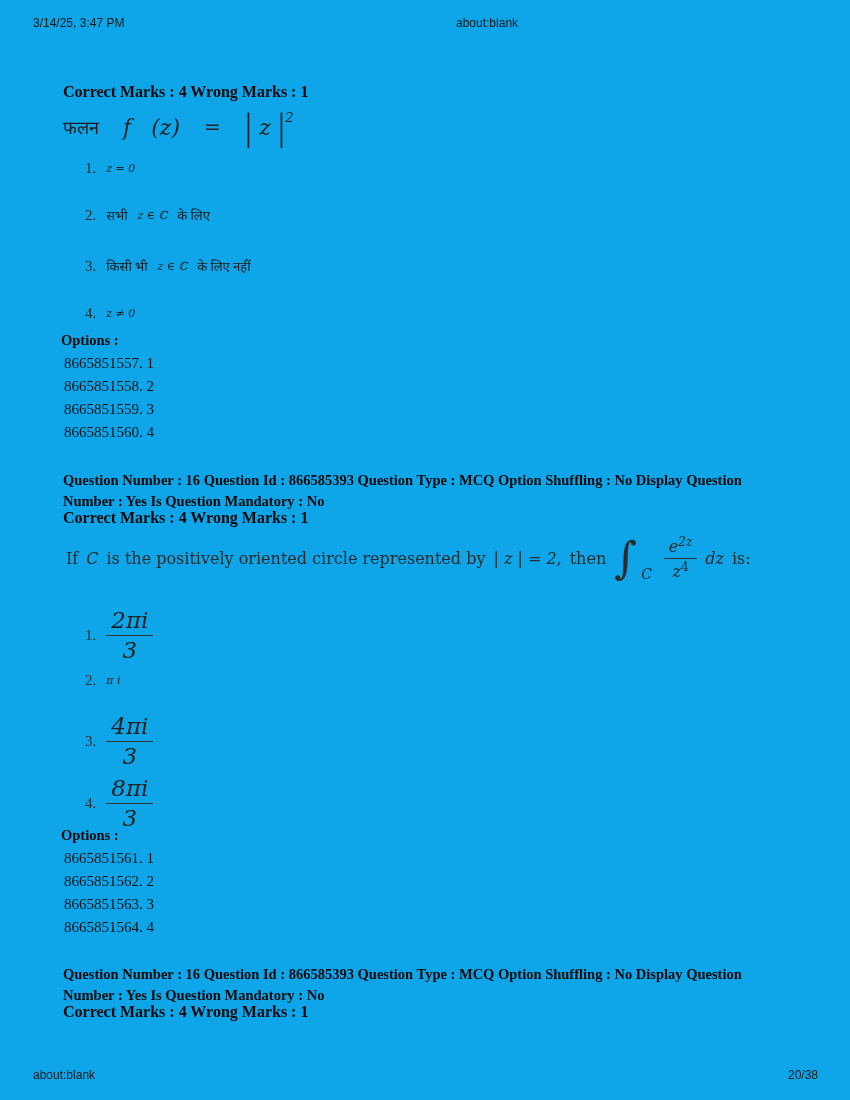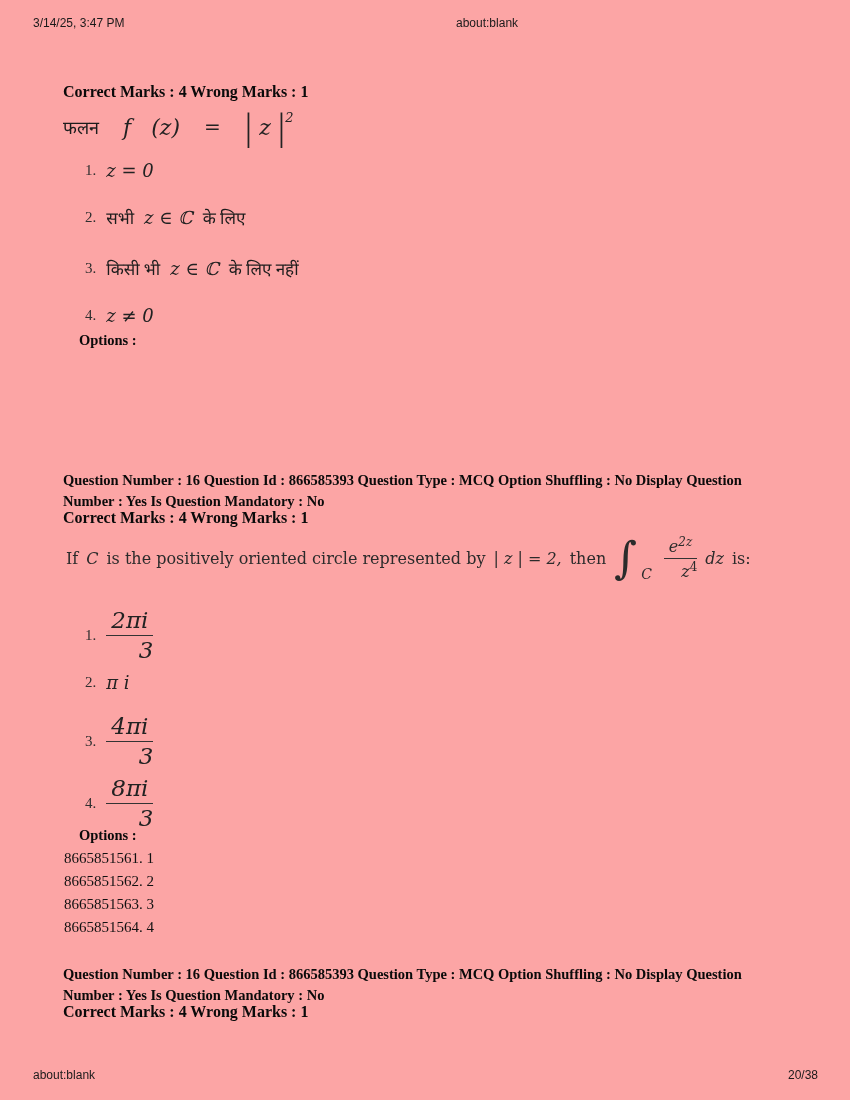--- a/index.html
+++ b/index.html
@@ -1,21 +1,21 @@
 <!DOCTYPE html>
 <html><head>
 <meta charset="utf-8">
 <style>
   * { margin: 0; padding: 0; box-sizing: border-box; }
   html, body { background: #ffffff; }
   .page {
     position: relative;
     width: 850px;
     height: 1100px;
-    background: #fca5a5;
+    background: #0ea5e9;
     font-family: "Liberation Serif", serif;
     color: #111;
     overflow: hidden;
   }
   
   .hdr-left, .ftr-left {
     position: absolute;
     left: 33px;
     font-family: "Liberation Sans", sans-serif;
     font-size: 12px;
@@ -89,41 +89,41 @@
     font-family: "DejaVu Serif", serif;
   }
   .int-sign {
     font-size: 44px;
     font-weight: 300;
     line-height: 0.9;
     font-style: normal;
     color: #2b2b2b;
   }
   .int-sub { position: relative; top: 16px; left: -4px; font-size: 14px; }
-  .frac { display: inline-block; text-align: right; vertical-align: middle; }
+  .frac { display: inline-block; text-align: center; vertical-align: middle; }
   .frac .ftop { display: block; padding: 0 5px 2px; border-bottom: 1.4px solid #333; }
   .frac .fbot { display: block; padding-top: 1px; }
   .frac sup { font-size: 12px; }
   .stem-frac { font-size: 16px; }
   
   .opt {
     position: absolute;
     left: 85px;
     display: flex;
     align-items: center;
     gap: 10px;
     color: #222;
   }
   .opt-num { font-size: 15px; color: #2e2e2e; }
-  .opt-math { font-size: 18px; }
-  .opt .hindi { font-size: 17px; }
+  .opt-math { font-size: 11px; }
+  .opt .hindi { font-size: 13px; }
   .opt-frac { font-size: 23px; }
   .options-label {
     position: absolute;
-    left: 79px;
+    left: 61px;
     font-weight: bold;
     font-size: 14.5px;
     color: #0a0a0a;
   }
   .id-list { position: absolute; left: 64px; font-size: 15px; line-height: 23px; color: #111; }
   .id-list div { height: 23px; }
 </style>
 </head>
 <body>
 
@@ -157,20 +157,26 @@
     <span class="hindi">किसी भी</span>
     <span class="opt-math math-it">z ∈ ℂ</span>
     <span class="hindi">के लिए नहीं</span>
   </div>
   <div class="opt" style="top:305px">
     <span class="opt-num">4.</span>
     <span class="opt-math math-it">z ≠ 0</span>
   </div>
 
   <p class="options-label" style="top:332px">Options :</p>
+  <div class="id-list" style="top:352px">
+    <div>8665851557. 1</div>
+    <div>8665851558. 2</div>
+    <div>8665851559. 3</div>
+    <div>8665851560. 4</div>
+  </div>
 
   <p class="meta" style="top:470px">Question Number : 16 Question Id : 866585393 Question Type : MCQ Option Shuffling : No Display Question Number : Yes Is Question Mandatory : No</p>
   <p class="marks" style="top:509px">Correct Marks : 4 Wrong Marks : 1</p>
 
   <div class="stem16">
     <span>If</span>
     <span class="math-it">C</span>
     <span>is the positively oriented circle represented by</span>
     <span class="math-it">| z | = 2,</span>
     <span>then</span>

